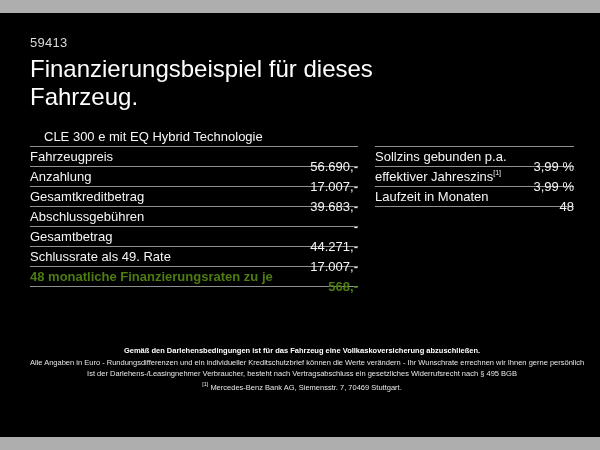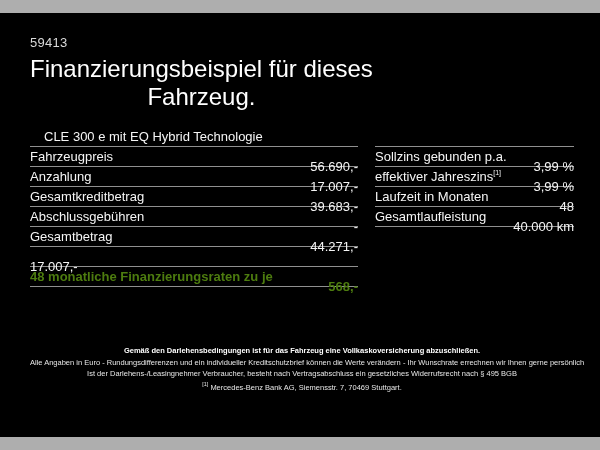--- a/index.html
+++ b/index.html
@@ -17,21 +17,21 @@
   }
   .frame-bar.top{top:0;}
   .frame-bar.bottom{bottom:0;}
 
   .ref{
     position:absolute;left:30px;top:35px;
     font-size:13px;letter-spacing:.3px;color:#d9d9d9;
   }
   .title{
     position:absolute;left:30px;top:55px;margin:0;
-    font-size:24px;line-height:28px;font-weight:400;color:#ffffff;text-align:center;
+    font-size:24px;line-height:28px;font-weight:400;color:#ffffff;
   }
   .title .line{display:block;}
   .vehicle{
     position:absolute;left:44px;top:129px;
     font-size:13px;color:#f5f5f5;
   }
 
   .tbl{position:absolute;top:146px;border-top:1px solid #8f8f8f;}
   .tbl-left{left:30px;width:328px;}
   .tbl-right{left:375px;width:199px;}
@@ -84,20 +84,21 @@
     </div>
     <div class="row">
       <span class="lbl">Abschlussgebühren</span>
       <span class="val">-</span>
     </div>
     <div class="row">
       <span class="lbl">Gesamtbetrag</span>
       <span class="val">44.271,-</span>
     </div>
     <div class="row">
+      <span class="lbl">Schlussrate als 49. Rate</span>
       <span class="val">17.007,-</span>
     </div>
     <div class="row bold">
       <span class="lbl">48 monatliche Finanzierungsraten zu je</span>
       <span class="val">568,-</span>
     </div>
   </div>
 
   <div class="tbl tbl-right">
     <div class="row">
@@ -105,24 +106,20 @@
       <span class="val">3,99 %</span>
     </div>
     <div class="row">
       <span class="lbl"><span>effektiver Jahreszins</span><sup>[1]</sup></span>
       <span class="val">3,99 %</span>
     </div>
     <div class="row">
       <span class="lbl">Laufzeit in Monaten</span>
       <span class="val">48</span>
     </div>
-    <div class="row">
-      <span class="lbl">Gesamtlaufleistung</span>
-      <span class="val">40.000 km</span>
-    </div>
   </div>
 
   <div class="footnotes">
     <div class="fn-line fn-bold">Gemäß den Darlehensbedingungen ist für das Fahrzeug eine Vollkaskoversicherung abzuschließen.</div>
     <div class="fn-line">Alle Angaben in Euro - Rundungsdifferenzen und ein individueller Kreditschutzbrief können die Werte verändern - Ihr Wunschrate errechnen wir Ihnen gerne persönlich</div>
     <div class="fn-line">Ist der Darlehens-/Leasingnehmer Verbraucher, besteht nach Vertragsabschluss ein gesetzliches Widerrufsrecht nach § 495 BGB</div>
     <div class="fn-line fn-bank"><sup>[1]</sup><span>Mercedes-Benz Bank AG, Siemensstr. 7, 70469 Stuttgart.</span></div>
   </div>
 
   <div class="frame-bar bottom"></div>

